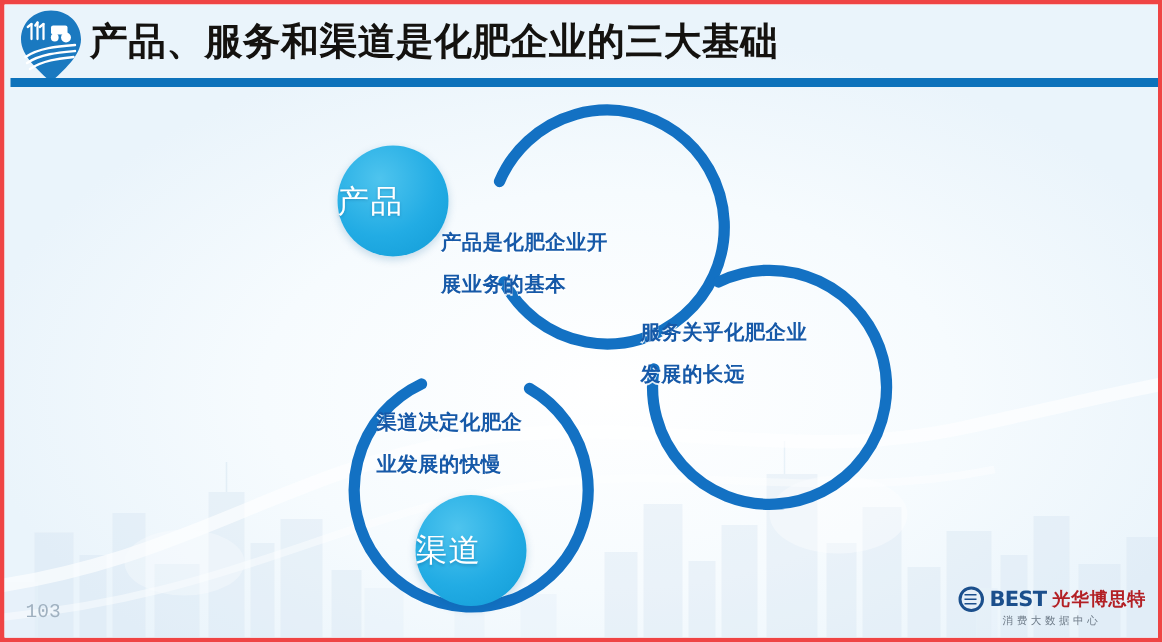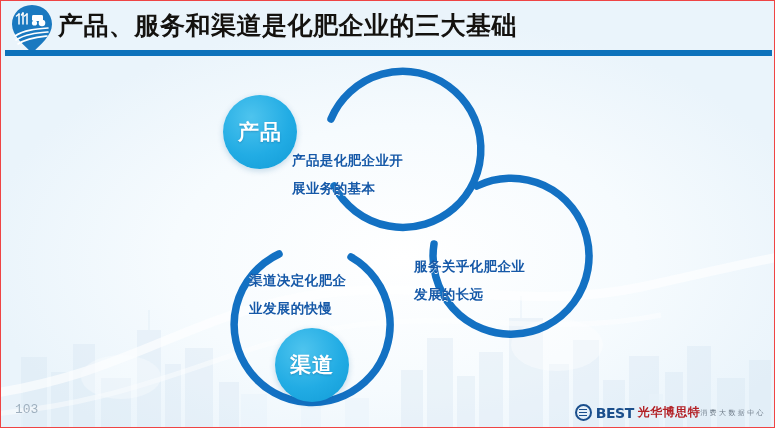--- a/index.html
+++ b/index.html
@@ -4,21 +4,21 @@
 <style>
   * { margin:0; padding:0; box-sizing:border-box; }
   html,body{
     width:775px; height:428px; overflow:hidden;
     font-family:"DejaVu Sans","Liberation Sans",sans-serif;
   }
   #slide{
     position:relative;
     width:775px; height:428px;
     background:#ffffff;
-    border:1px solid #ef4444;
+    border:3px solid #ef4444;
     overflow:hidden;
   }
 
   
   .bg-wash{
     position:absolute; left:0; top:0; width:775px; height:428px;
     background:
       radial-gradient(ellipse 420px 240px at 52% 60%, #ffffff 0%, #f6fbfe 55%, #eaf4fb 100%),
       linear-gradient(180deg,#ffffff 0%,#ffffff 42%,#f3f9fd 72%,#e4f0fa 100%);
     z-index:0;
@@ -54,52 +54,52 @@
   
   .diagram{
     position:absolute; left:0; top:0; width:775px; height:428px; z-index:10;
   }
 
   .badge{
     position:absolute; z-index:14;
     border-radius:50%;
     background:radial-gradient(circle at 38% 30%,#4ec4ee 0%,#22ace4 55%,#119bd6 100%);
     color:#ffffff;
-    display:flex; align-items:center; justify-content:center;
-    font-weight:bold;
+    display:flex; align-items:center; 
+    font-weight:normal;
     letter-spacing:1px;
     text-shadow:0 1px 2px rgba(0,60,110,.28);
     box-shadow:0 2px 6px rgba(10,90,150,.22);
   }
   #badge-product{ left:222px; top:94px;  width:74px; height:74px; font-size:21px; }
   #badge-service{ left:496px; top:246px; width:72px; height:72px; font-size:21px; }
   #badge-channel{ left:274px; top:327px; width:74px; height:74px; font-size:21px; }
 
   .blurb{
     position:absolute; z-index:13;
     color:#1659a8;
     font-weight:bold;
     font-size:13.5px;
     line-height:28px;
     letter-spacing:.4px;
     text-shadow:0 1px 0 rgba(255,255,255,.85);
   }
   #blurb-product{ left:291px; top:145px; width:112px; }
-  #blurb-service{ left:413px; top:205px; width:116px;margin-top:46px; }
+  #blurb-service{ left:424px; top:205px; width:116px; }
   #blurb-channel{ left:248px; top:265px; width:110px; }
 
   
   .page-num{
     position:absolute; left:14px; bottom:10px; z-index:20;
     font-size:13px; color:#9fb0bf;
     font-family:Liberation Mono, monospace;
   }
   .brand{
     position:absolute; right:8px; bottom:6px; z-index:20;
-    display:flex; flex-direction:row; align-items:center;
+    display:flex; flex-direction:column; align-items:center;
   }
   .brand-row{ display:flex; align-items:center; gap:4px; }
   .brand-mark{
     width:17px; height:17px; border-radius:50%;
     border:2px solid #1b4f8c;
     display:flex; align-items:center; justify-content:center;
   }
   .brand-mark span{
     display:block; width:8px; height:1.5px; background:#1b4f8c;
     box-shadow:0 3px 0 #1b4f8c, 0 -3px 0 #1b4f8c;

